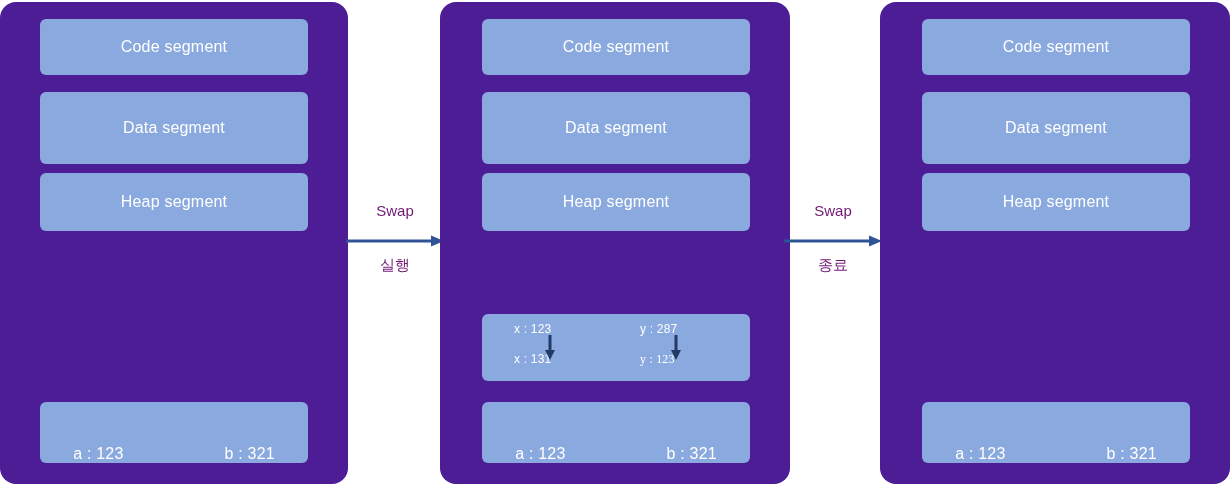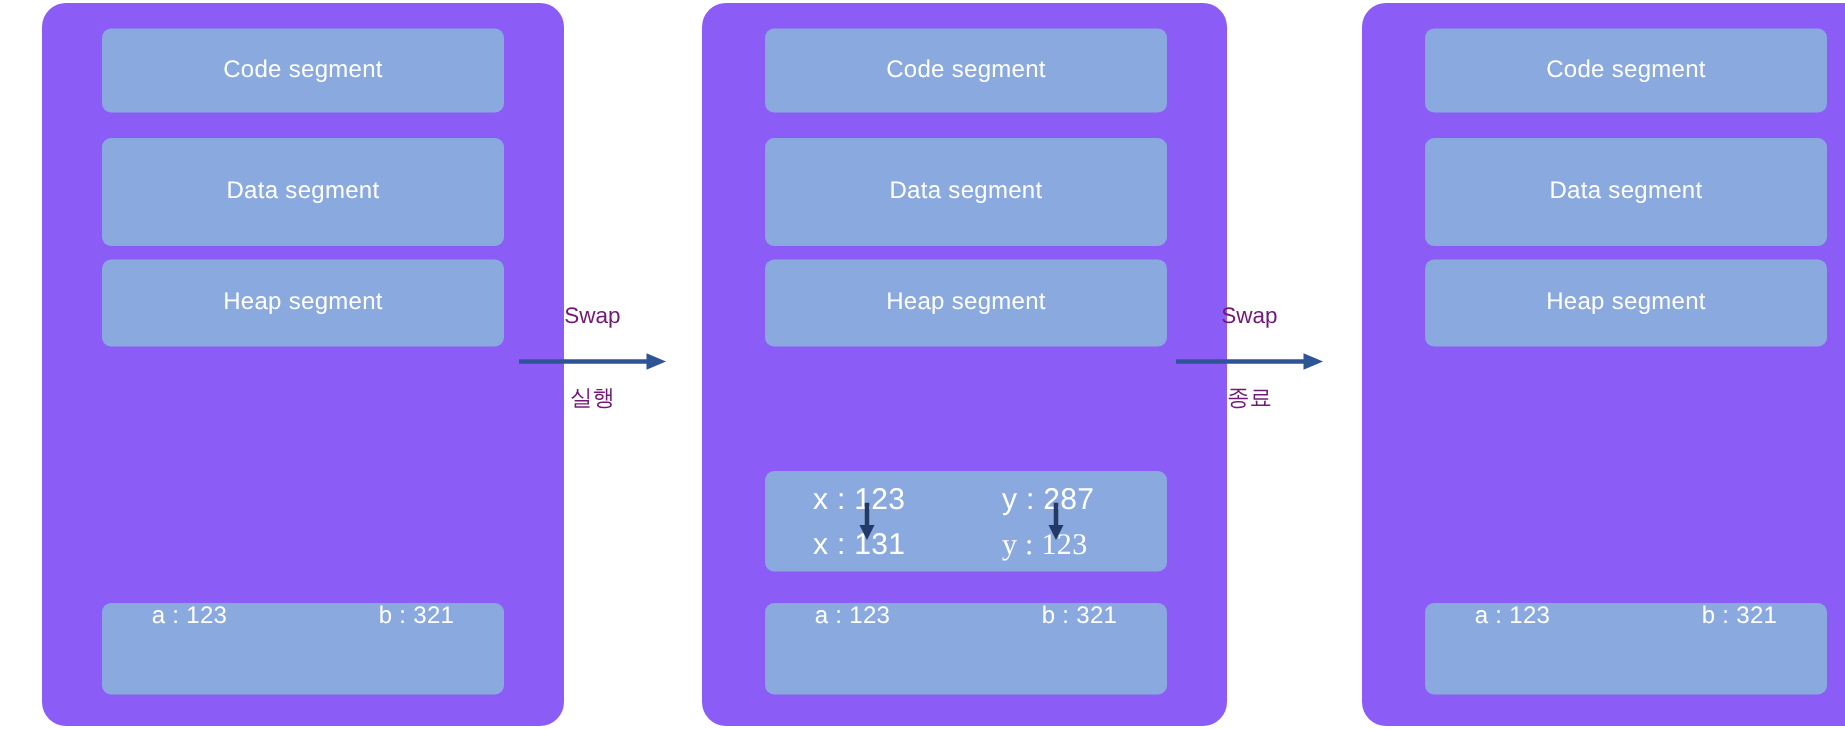--- a/index.html
+++ b/index.html
@@ -18,23 +18,22 @@
   .canvas {
     position: absolute;
     left: 0; top: 0;
     width: 1230px;
     height: 486px;
   }
 
   
   .panel {
     position: absolute;
-    background: #8b5cf6;
+    background: #4c1d95;
     border-radius: 16px;
-    margin-left: 28px;
   }
   #panel-1 { left: 0px;   top: 2px; width: 348px; height: 482px; }
   #panel-2 { left: 440px; top: 2px; width: 350px; height: 482px; }
   #panel-3 { left: 880px; top: 2px; width: 350px; height: 482px; }
 
   
   .slab {
     position: absolute;
     background: #8AA9DE;
     border-radius: 6px;
@@ -67,41 +66,41 @@
   }
 
   .swap-grid {
     position: relative;
     width: 100%;
     height: 100%;
   }
   .swap-cell {
     position: absolute;
     color: #ffffff;
-    font-size: 20px;
+    font-size: 12px;
     white-space: nowrap;
   }
   .sc-x-before { left: 32px;  top: 8px; }
   .sc-x-after  { left: 32px;  top: 38px; }
   .sc-y-before { left: 158px; top: 8px; }
   .sc-y-after  { left: 158px; top: 38px; font-family: Liberation Serif, serif; }
 
   .down-arrow {
     position: absolute;
     width: 12px;
     height: 26px;
     top: 21px;
   }
   .da-left  { left: 62px; }
   .da-right { left: 188px; }
 
   
   .pair-row {
     display: flex;
-    align-items: flex-start;
+    align-items: flex-end;
     justify-content: center;
     width: 100%;
     height: 100%;
     gap: 39px;
   }
   .pair-cell {
     color: #ffffff;
     font-size: 16px;
     white-space: nowrap;
   }

